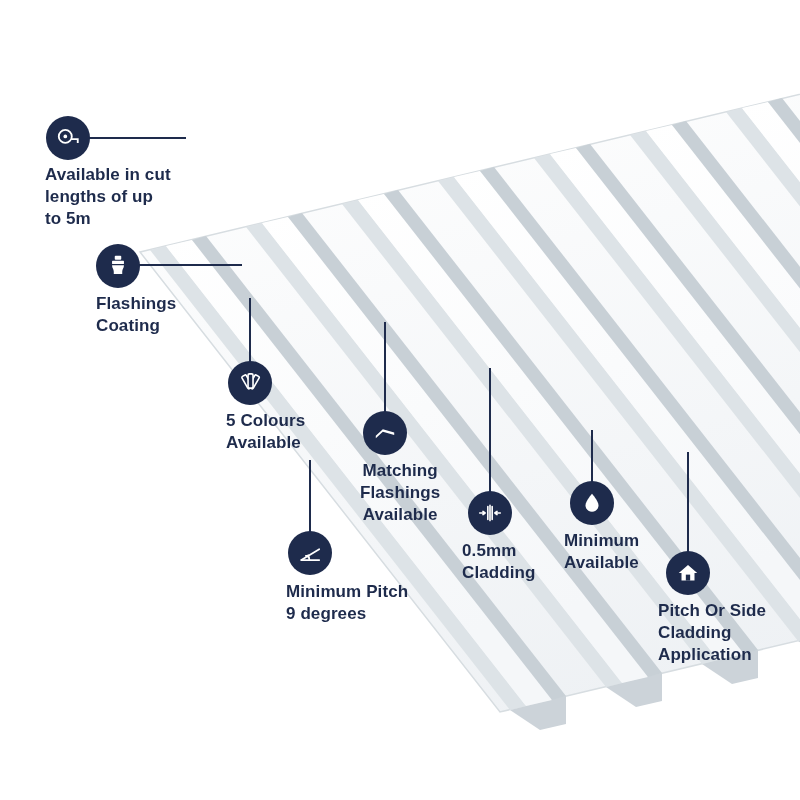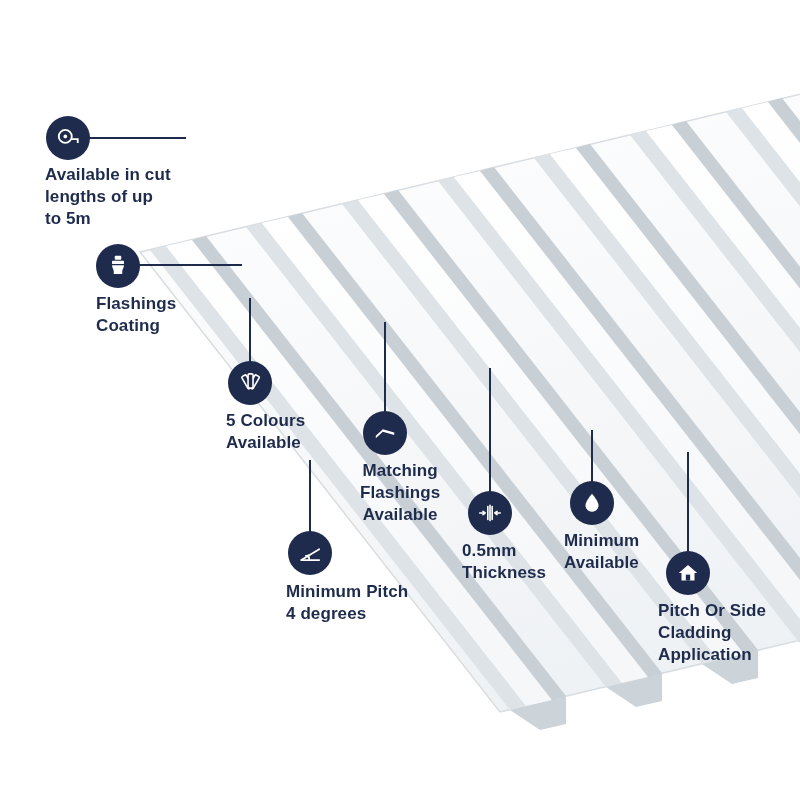--- a/index.html
+++ b/index.html
@@ -187,36 +187,36 @@
       <svg width="26" height="26" viewBox="0 0 24 24">
         <g stroke="#fff" stroke-width="1.6" fill="none" stroke-linecap="round">
           <path d="M4 18.5 H20.5"></path>
           <path d="M4 18.5 L20.5 8.5"></path>
           <path d="M11.5 18.5 A7.5 7.5 0 0 0 10.2 14.3"></path>
           <path d="M10.2 14.3 l-2 0.3 M10.2 14.3 l0.4 2"></path>
         </g>
       </svg>
     </div>
     <div class="c-label">Minimum Pitch
-4 degrees</div>
+9 degrees</div>
   </div>
 
   <div id="co6">
     <div class="c-line"></div>
     <div class="c-circle">
       <svg width="26" height="26" viewBox="0 0 24 24">
         <g stroke="#fff" stroke-width="1.5" fill="none" stroke-linecap="round">
           <path d="M10 6 V18 M12 5 V19 M14 6 V18"></path>
           <path d="M2.5 12 H7.5 M7.5 12 l-2 -1.5 M7.5 12 l-2 1.5"></path>
           <path d="M21.5 12 H16.5 M16.5 12 l2 -1.5 M16.5 12 l2 1.5"></path>
         </g>
       </svg>
     </div>
     <div class="c-label">0.5mm
-Thickness</div>
+Cladding</div>
   </div>
 
   <div id="co7">
     <div class="c-line"></div>
     <div class="c-circle">
       <svg width="26" height="26" viewBox="0 0 24 24">
         <path d="M12 3.5 C12 3.5 6 10.2 6 14.2 C6 17.5 8.7 20 12 20 C15.3 20 18 17.5 18 14.2 C18 10.2 12 3.5 12 3.5 Z" fill="#fff"></path>
       </svg>
     </div>
     <div class="c-label">Minimum

